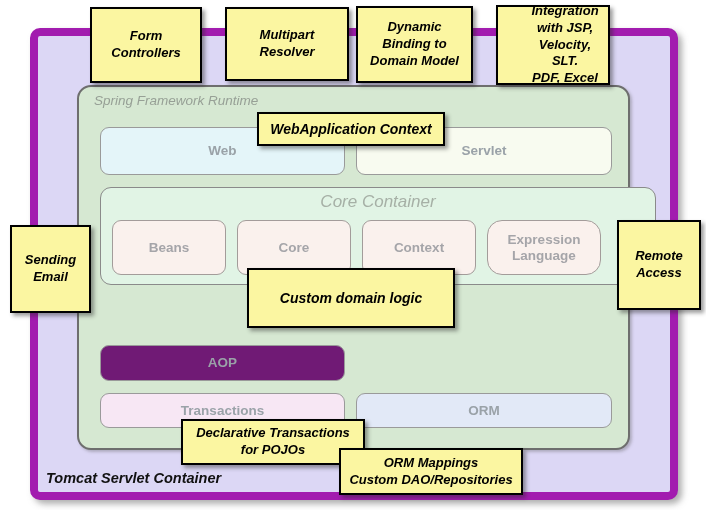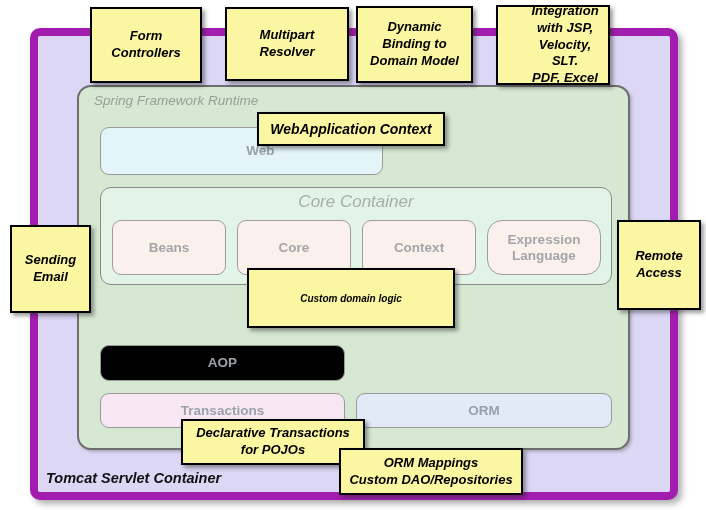--- a/index.html
+++ b/index.html
@@ -26,68 +26,71 @@
   .runtime-label{
     position:absolute;left:15px;top:6px;
     font-size:13.5px;font-style:italic;color:#97a096;
   }
   
   .module{
     position:absolute;border:1px solid #9a9a9a;border-radius:9px;
     display:flex;align-items:center;justify-content:center;text-align:center;
     font-size:13.5px;font-weight:bold;color:#9aa2a8;line-height:1.15;
   }
-  .box-web{left:21px;top:40px;width:243px;height:46px;background:#e4f5f9;padding-left:38px;}
+  .box-web{left:21px;top:40px;width:243px;height:46px;background:#e4f5f9;}
   .box-servlet{left:277px;top:40px;width:254px;height:46px;background:#f8fbf0;}
   .box-core{
     position:absolute;left:21px;top:100px;width:510px;height:96px;
-    background:#e1f4e5;border:1px solid #8a8a8a;border-radius:11px;
+    background:#e1f4e5;border:1px solid #8a8a8a;border-radius:11px;padding-left:44px;
   }
   .core-title{
     position:absolute;top:4px;left:0;right:0;text-align:center;
     font-size:17px;font-style:italic;color:#a6b0a6;
   }
   .core-mod{width:112px;height:53px;top:32px;background:#faf1ed;border-color:#a39c9a;color:#a5a5a9;}
   .core-mod.m0{left:11px;}
   .core-mod.m1{left:136px;}
   .core-mod.m2{left:261px;}
   .core-mod.m3{left:386px;border-radius:15px;}
-  .box-aop{left:21px;top:258px;width:243px;height:34px;background:#000000;justify-content:center;}
+  .box-aop{left:21px;top:258px;width:243px;height:34px;background:#701a75;justify-content:center;}
   .box-instr{left:277px;top:258px;width:254px;height:34px;background:#f3f9eb;}
   .box-trans{left:21px;top:306px;width:243px;height:33px;background:#f7e7f4;}
   .box-orm{left:277px;top:306px;width:254px;height:33px;background:#e2e9f7;}
   
   .note{
     position:absolute;z-index:10;background:#fbf6a1;border:2px solid #000;
     box-shadow:3px 3px 4px rgba(40,40,40,0.45);
     display:flex;align-items:center;justify-content:center;text-align:center;
     font-size:13px;font-weight:bold;font-style:italic;color:#000;
     line-height:1.3;white-space:pre-line;padding:2px;box-sizing:border-box;
   }
   .n-form{left:90px;top:7px;width:112px;height:76px;}
   .n-multipart{left:225px;top:7px;width:124px;height:74px;}
   .n-dynamic{left:356px;top:6px;width:117px;height:77px;}
   .n-integration{left:496px;top:5px;width:114px;height:80px;padding-left:26px;}
   .n-webapp{left:257px;top:96px;width:188px;height:34px;font-size:14px;margin-top:16px;}
   .n-email{left:10px;top:225px;width:81px;height:88px;}
   .n-remote{left:617px;top:220px;width:84px;height:90px;}
-  .n-custom{left:247px;top:268px;width:208px;height:60px;font-size:10px;}
+  .n-custom{left:247px;top:268px;width:208px;height:60px;font-size:14px;}
   .n-declarative{left:181px;top:419px;width:184px;height:46px;}
   .n-ormmap{left:339px;top:448px;width:184px;height:47px;}
 </style>
 </head>
 <body>
 
 <div class="outer">
 
   <div class="runtime">
     <div class="runtime-label">Spring Framework Runtime</div>
 
     <div class="module box-web">
       <span>Web</span>
+    </div>
+    <div class="module box-servlet">
+      <span>Servlet</span>
     </div>
 
     <div class="box-core">
       <div class="core-title">Core Container</div>
       <div class="module core-mod m0">
         <span>Beans</span>
       </div>
       <div class="module core-mod m1">
         <span>Core</span>
       </div>

